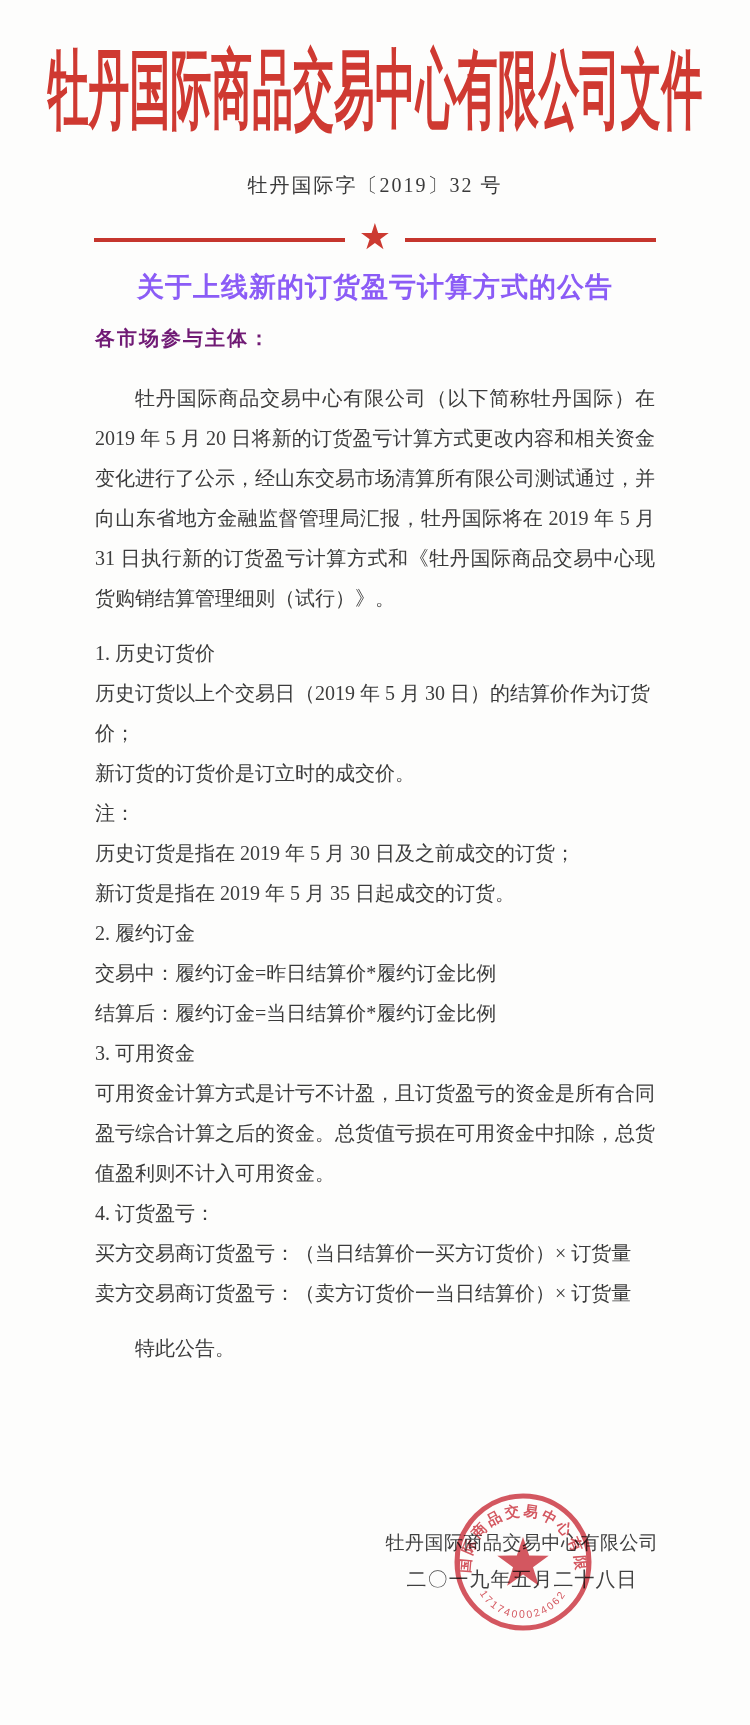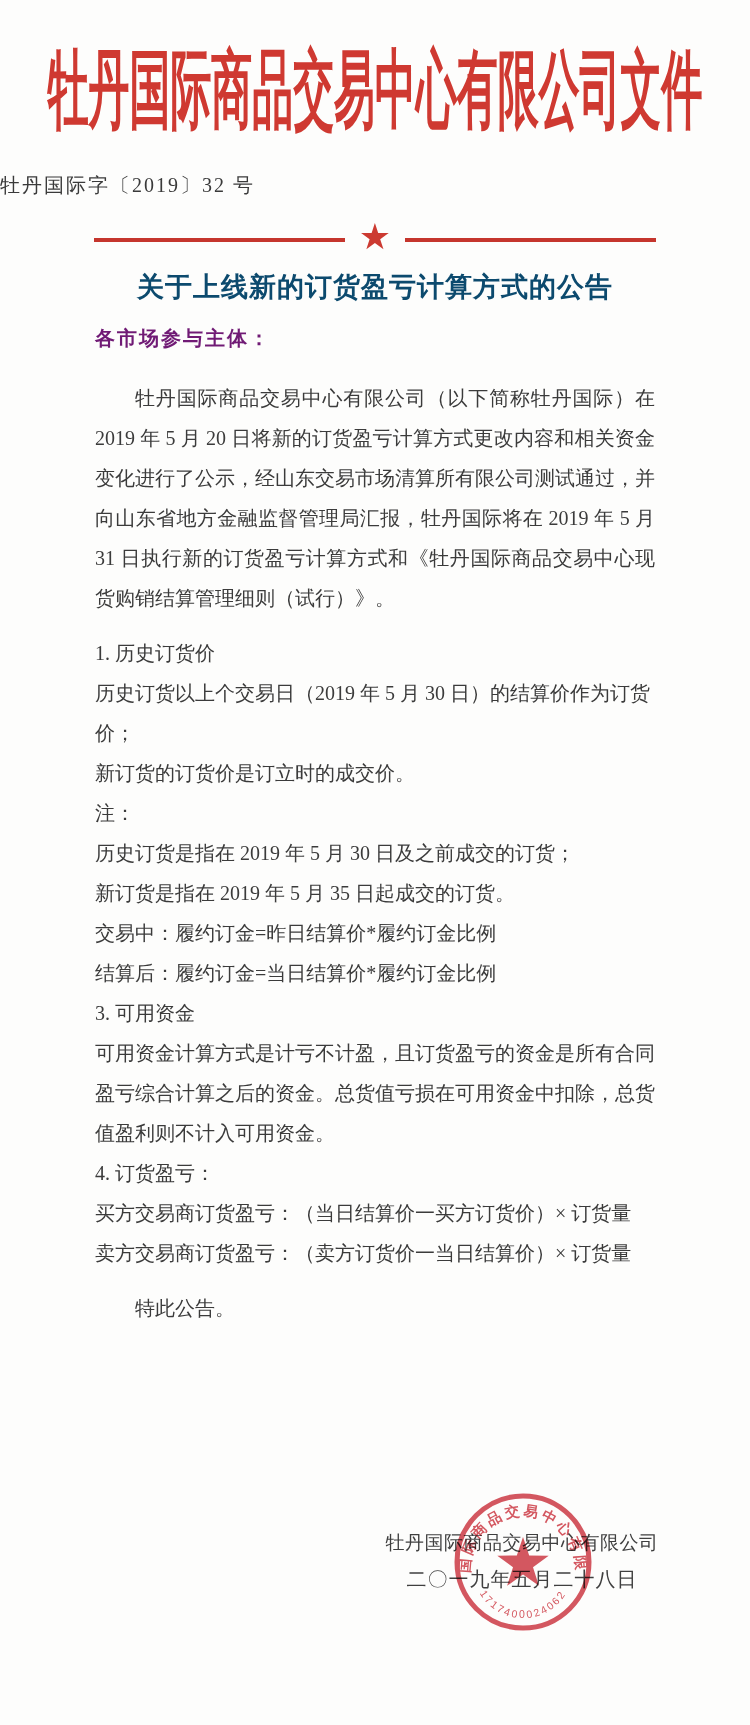--- a/index.html
+++ b/index.html
@@ -21,42 +21,42 @@
     display:inline-block;
     font-size:44px; font-weight:bold; white-space:nowrap;
     color:#cf3931;
     letter-spacing:0px;
     transform:scale(0.93,1.95);
     transform-origin:50% 50%;
     font-family:"Liberation Serif","DejaVu Serif",serif;
   }
   .doc-number {
     margin-top:16px;
-    text-align:left;
+    text-align:center;
     font-size:20px; line-height:38px;
     letter-spacing:2px;
     color:#3a3a3a;
   }
   
   .divider {
     width:562px; margin:16px auto 0;
     height:40px;
     display:flex; align-items:center; justify-content:center;
   }
   .divider .rule { flex:1; height:4px; background:#c5352d; }
   .divider .star {
     font-size:36px; line-height:36px;
     color:#cc3a31;
     margin:0 14px 6px 14px;
   }
   .doc-title {
     margin-top:6px;
     text-align:center;
     font-size:27px; line-height:42px;
-    font-weight:bold; color:#0c4a6e;
+    font-weight:bold; color:#8b5cf6;
     font-family:"Liberation Sans","DejaVu Sans",sans-serif;
     letter-spacing:1px;
   }
   
   .body { width:560px; margin:0 auto; font-size:20px; }
   .salutation {
     margin-top:10px;
     font-weight:bold; color:#701a75;
     line-height:40px; letter-spacing:2px;
     font-family:"Liberation Sans","DejaVu Sans",sans-serif;
@@ -114,20 +114,21 @@
 
     <div class="list">
 
       <div class="item-heading">1. 历史订货价</div>
       <div class="item-line">历史订货以上个交易日（2019 年 5 月 30 日）的结算价作为订货价；</div>
       <div class="item-line">新订货的订货价是订立时的成交价。</div>
       <div class="item-line">注：</div>
       <div class="item-line">历史订货是指在 2019 年 5 月 30 日及之前成交的订货；</div>
       <div class="item-line">新订货是指在 2019 年 5 月 35 日起成交的订货。</div>
 
+      <div class="item-heading">2. 履约订金</div>
       <div class="item-line">交易中：履约订金=昨日结算价*履约订金比例</div>
       <div class="item-line">结算后：履约订金=当日结算价*履约订金比例</div>
 
       <div class="item-heading">3. 可用资金</div>
       <p class="para">可用资金计算方式是计亏不计盈，且订货盈亏的资金是所有合同盈亏综合计算之后的资金。总货值亏损在可用资金中扣除，总货值盈利则不计入可用资金。</p>
 
       <div class="item-heading">4. 订货盈亏：</div>
       <div class="item-line">买方交易商订货盈亏：（当日结算价一买方订货价）× 订货量</div>
       <div class="item-line">卖方交易商订货盈亏：（卖方订货价一当日结算价）× 订货量</div>
 

